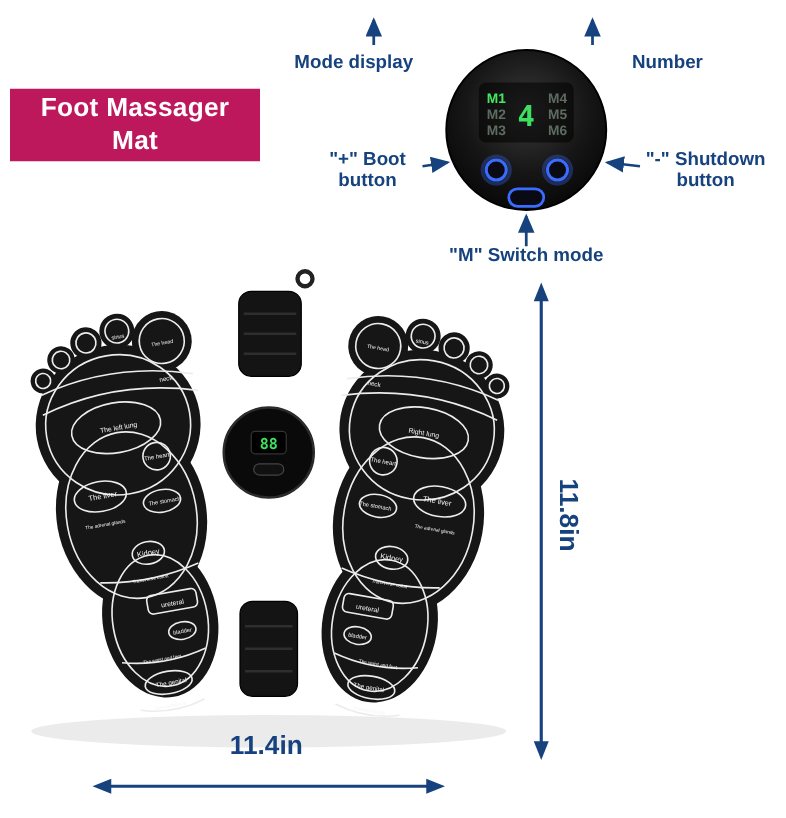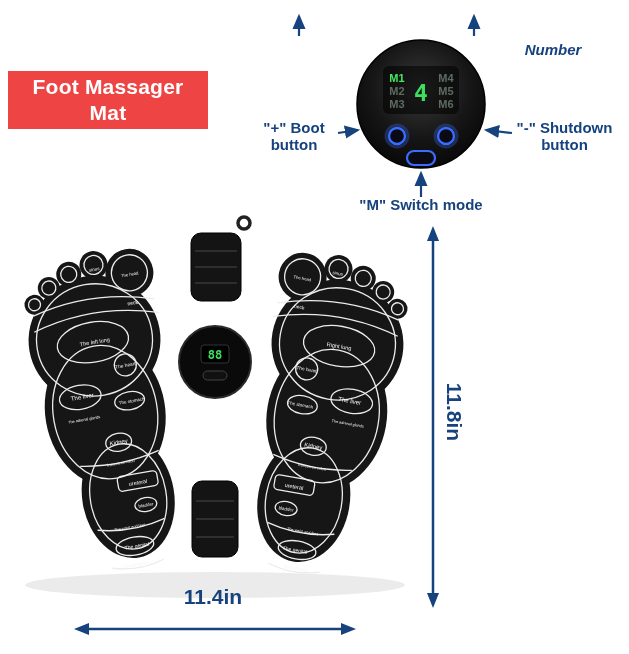--- a/index.html
+++ b/index.html
@@ -1,26 +1,26 @@
 <!DOCTYPE html>
 <html><head>
 <meta charset="utf-8">
 <style>
   html,body{margin:0;padding:0;background:#fff;}
   .stage{position:relative;width:629px;height:654px;background:#ffffff;overflow:hidden;
          font-family:"Liberation Sans",sans-serif;}
   
-  .banner{position:absolute;left:8px;top:71px;width:200px;height:58px;background:#ef4444;
+  .banner{position:absolute;left:8px;top:71px;width:200px;height:58px;background:#be185d;
           color:#ffffff;display:flex;flex-direction:column;align-items:center;justify-content:center;
           font-weight:bold;font-size:21px;line-height:26px;letter-spacing:.2px;}
   
   .callout{position:absolute;color:#16427e;font-weight:bold;font-size:15px;line-height:17px;
            text-align:center;}
   .co-mode{left:228px;top:41px;width:110px;}
-  .co-number{left:508px;top:41px;width:90px;font-style:italic;}
+  .co-number{left:489px;top:41px;width:90px;}
   .co-boot{left:248px;top:119px;width:92px;}
   .co-shut{left:511px;top:119px;width:107px;}
   .co-switch{left:348px;top:196px;width:146px;}
   
   .dim-label{position:absolute;color:#16427e;font-weight:bold;font-size:21px;text-align:center;}
   .dim-v{left:420px;top:400px;width:68px;height:24px;transform:rotate(90deg);}
   .dim-h{left:163px;top:585px;width:100px;}
   svg{position:absolute;left:0;top:0;}
   .hdr{left:0;top:0;}
   .mat{left:15px;top:213px;}
@@ -76,20 +76,21 @@
       <circle cx="446" cy="136" r="8" fill="#0a0a14" stroke="#3a6cff" stroke-width="2.4"></circle>
       <rect x="407" y="151" width="28" height="14" rx="7" fill="#0a0a14" stroke="#3a6cff" stroke-width="2.2"></rect>
     </g>
   </svg>
 
   <div class="banner">
     <div>Foot Massager</div>
     <div>Mat</div>
   </div>
 
+  <div class="callout co-mode">Mode display</div>
   <div class="callout co-number">Number</div>
   <div class="callout co-boot">
     <div>"+" Boot</div>
     <div>button</div>
   </div>
   <div class="callout co-shut">
     <div>"-" Shutdown</div>
     <div>button</div>
   </div>
   <div class="callout co-switch">"M" Switch mode</div>

